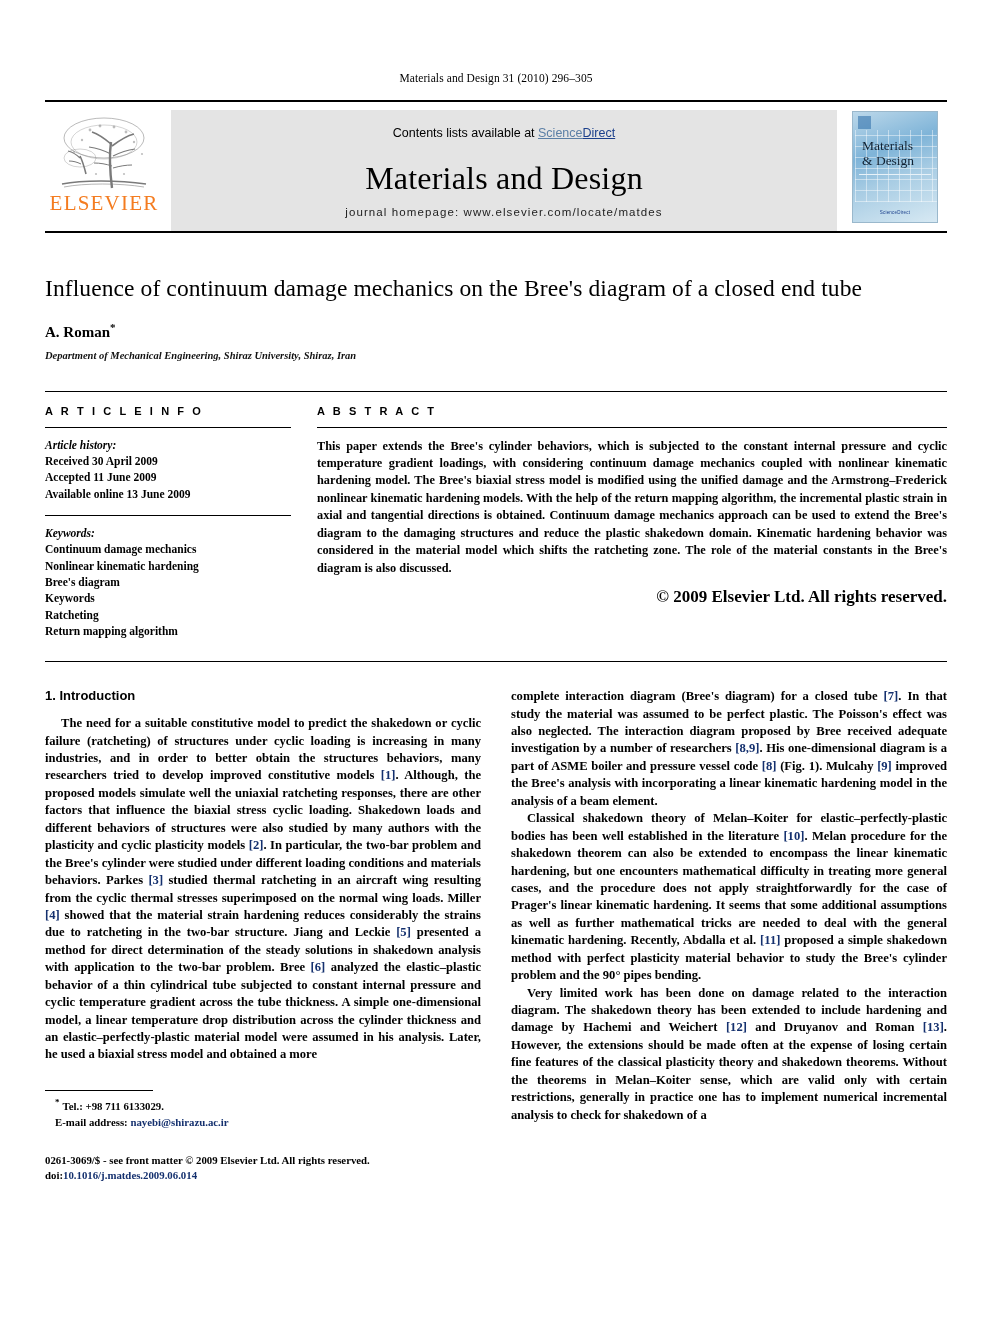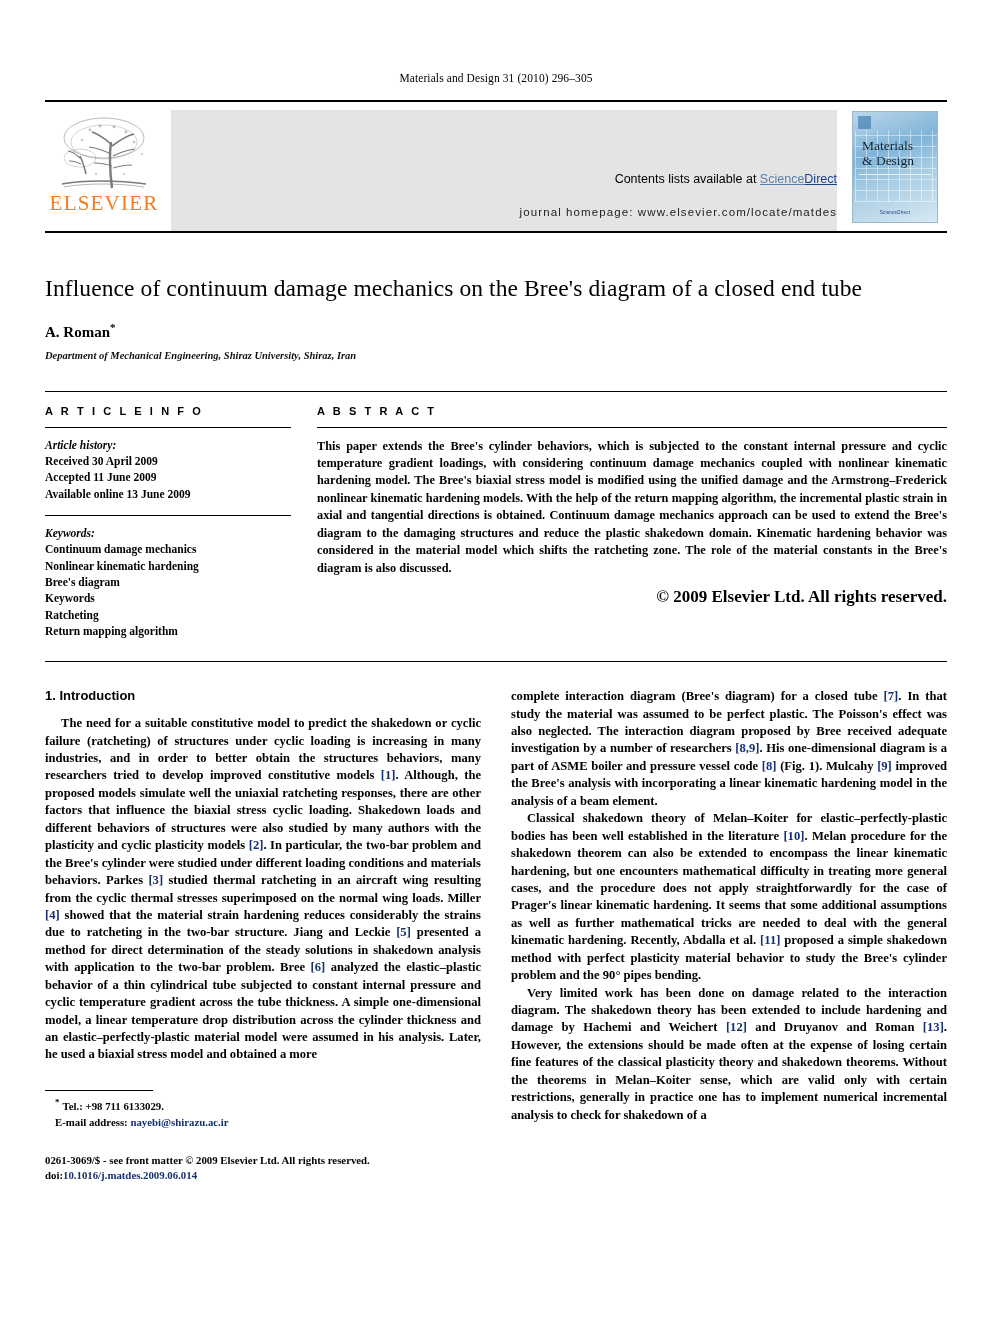--- a/index.html
+++ b/index.html
@@ -47,22 +47,23 @@
     font-family: "Liberation Serif", serif;
     font-size: 21px;
     letter-spacing: 1.2px;
     line-height: 1;
     margin-top: 1px;
   }
   .journal-band {
     flex: 1 1 auto;
     background: #e4e4e4;
     display: flex;
+    flex-direction: column;
     align-items: center;
-    justify-content: flex-end;
+    justify-content: flex-start;
     padding-top: 16px;
     margin: 8px 6px 0 8px;
     position: relative;
   }
   .contents-line { font-size: 12.5px; color:#000; font-family:"Liberation Sans", sans-serif; }
   .sd-science { color:#5b7fa6; font-family:"Liberation Sans", sans-serif; }
   .sd-direct  { color:#1b3f8b; font-family:"Liberation Sans", sans-serif; }
   .journal-name {
     font-size: 32px;
     margin-top: 20px;
@@ -247,20 +248,21 @@
           </g>
         </svg>
       </span>
       <span class="elsevier-word">ELSEVIER</span>
     </div>
 
     <div class="journal-band">
       <div class="contents-line">
         <span>Contents lists available at </span><a class="sd-science" href="#">Science</a><a class="sd-direct" href="#">Direct</a>
       </div>
+      <div class="journal-name">Materials and Design</div>
       <div class="homepage-line">journal homepage: www.elsevier.com/locate/matdes</div>
     </div>
 
     <div class="cover-cell">
       <div class="cover-thumb">
         <div class="cov-map"></div>
         <div class="cov-elsev"></div>
         <div class="cov-title">
           <div>Materials</div>
           <div>&amp; Design</div>

